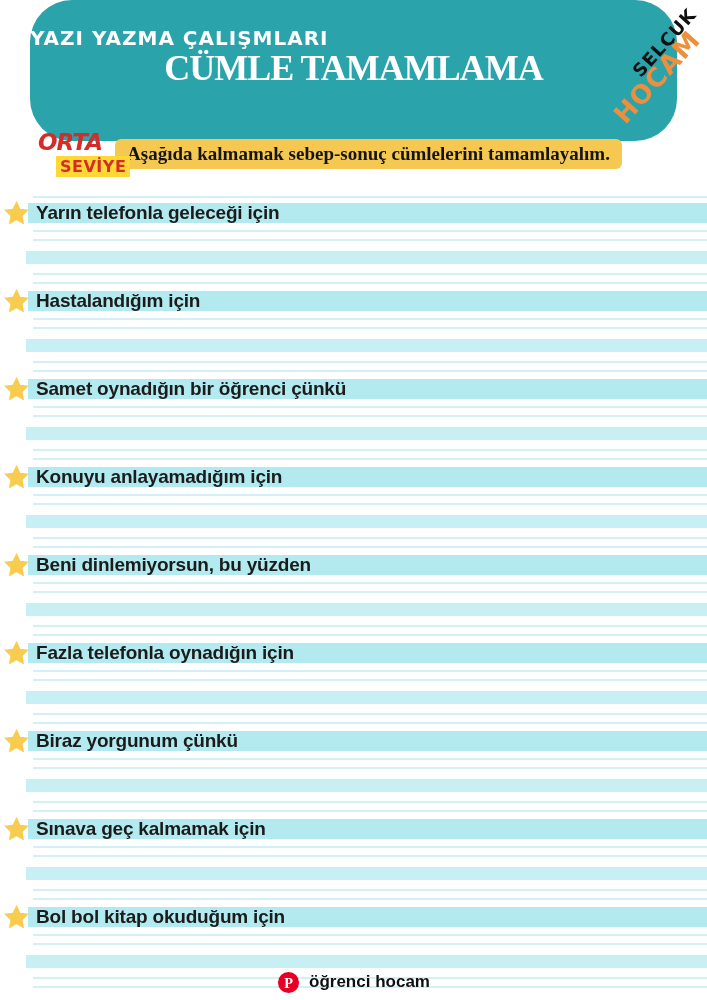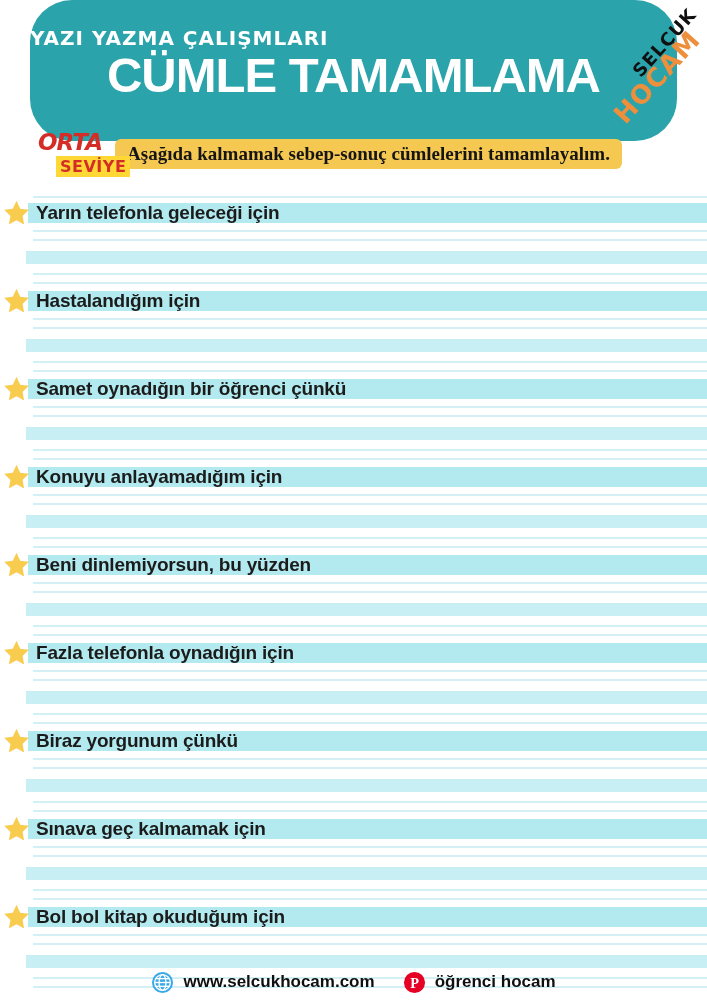--- a/index.html
+++ b/index.html
@@ -30,22 +30,22 @@
   }
   .header-subtitle{
     position:absolute; top:26px; left:0; width:100%;
     text-align:left; color:#fff;
     font-family:"DejaVu Sans", sans-serif;
     font-weight:700; font-size:20px; letter-spacing:1px;
   }
   .header-title{
     position:absolute; top:47px; left:0; width:100%;
     text-align:center; color:#fff;
-    font-family:Liberation Sans, sans-serif;
-    font-weight:900; font-size:49px; letter-spacing:-1px;
+    font-family:Liberation Serif, serif;
+    font-weight:900; font-size:36px; letter-spacing:-1px;
     white-space:nowrap;
   }
   .logo-selcuk{
     position:absolute; left:622px; top:32px;
     transform:rotate(-48deg);
     font-family:"DejaVu Sans", sans-serif;
     font-weight:900; font-size:18px; letter-spacing:1px;
     color:#101010; white-space:nowrap; z-index:3;
   }
   .logo-hocam{
@@ -256,31 +256,18 @@
     <div class="rule r2"></div>
     <div class="band-b"></div>
     <div class="rule r3"></div>
     <div class="rule r4"></div>
   </div>
 </div>
 
 <div class="footer">
   <div class="footer-item">
     <svg width="23" height="23" viewBox="0 0 24 24" aria-hidden="true">
-      <circle cx="12" cy="12" r="11" fill="#3aa9e8"></circle>
-      <g stroke="#ffffff" stroke-width="1.4" fill="none">
-        <circle cx="12" cy="12" r="8.2"></circle>
-        <ellipse cx="12" cy="12" rx="3.6" ry="8.2"></ellipse>
-        <line x1="3.8" y1="12" x2="20.2" y2="12"></line>
-        <line x1="4.8" y1="8" x2="19.2" y2="8"></line>
-        <line x1="4.8" y1="16" x2="19.2" y2="16"></line>
-      </g>
-    </svg>
-    <span>www.selcukhocam.com</span>
-  </div>
-  <div class="footer-item">
-    <svg width="23" height="23" viewBox="0 0 24 24" aria-hidden="true">
       <circle cx="12" cy="12" r="11" fill="#e60023"></circle>
       <text x="12.2" y="17.5" text-anchor="middle" font-family="Liberation Serif, serif" font-size="15" font-weight="bold" fill="#ffffff">P</text>
     </svg>
     <span>öğrenci hocam</span>
   </div>
 </div>
 
 </body></html>

